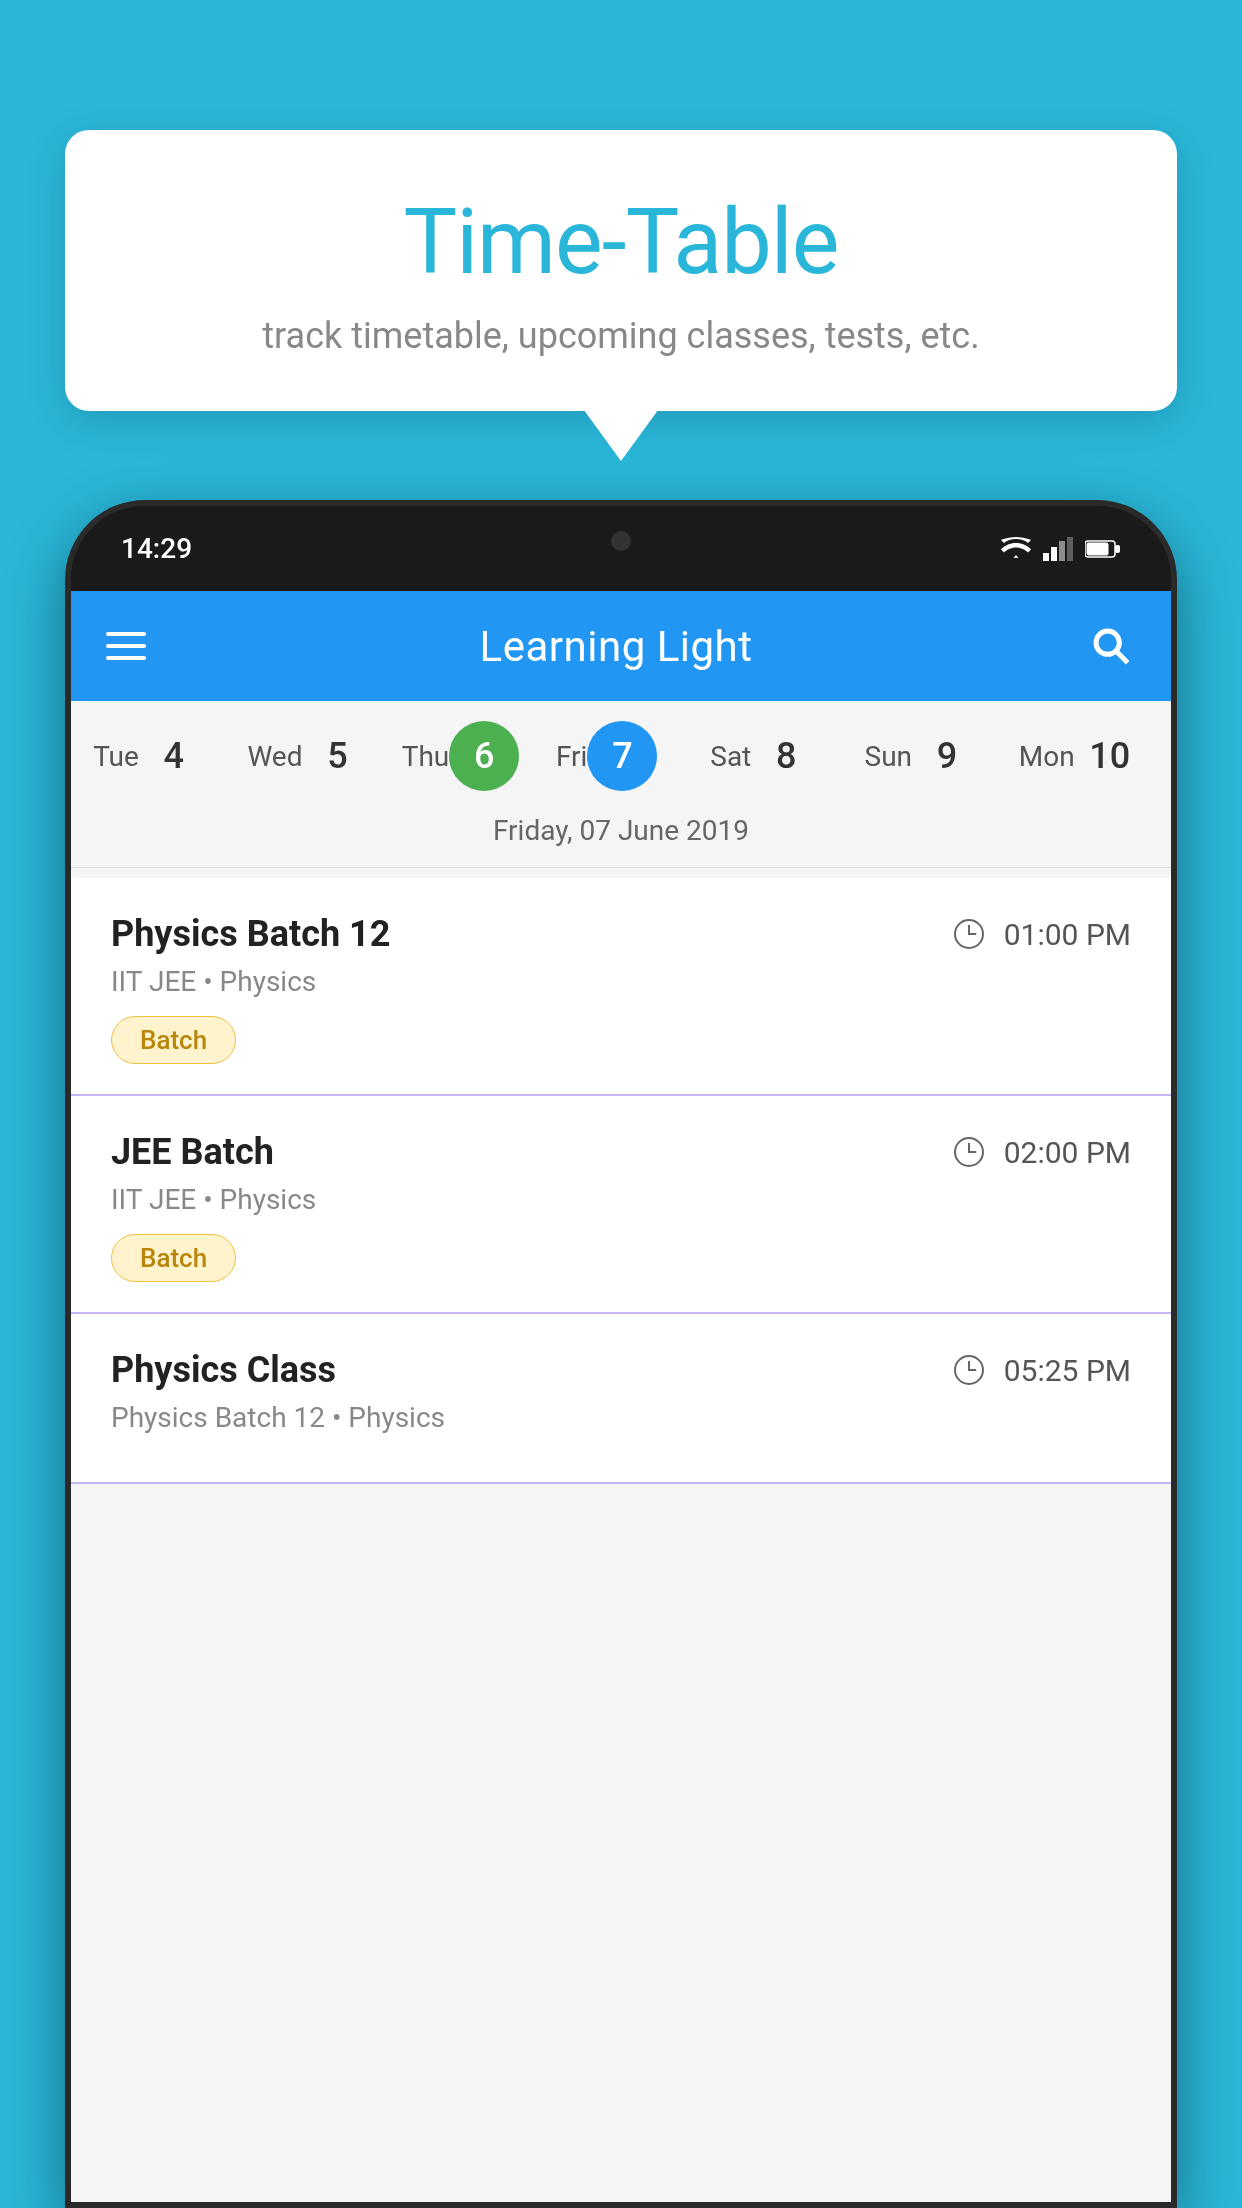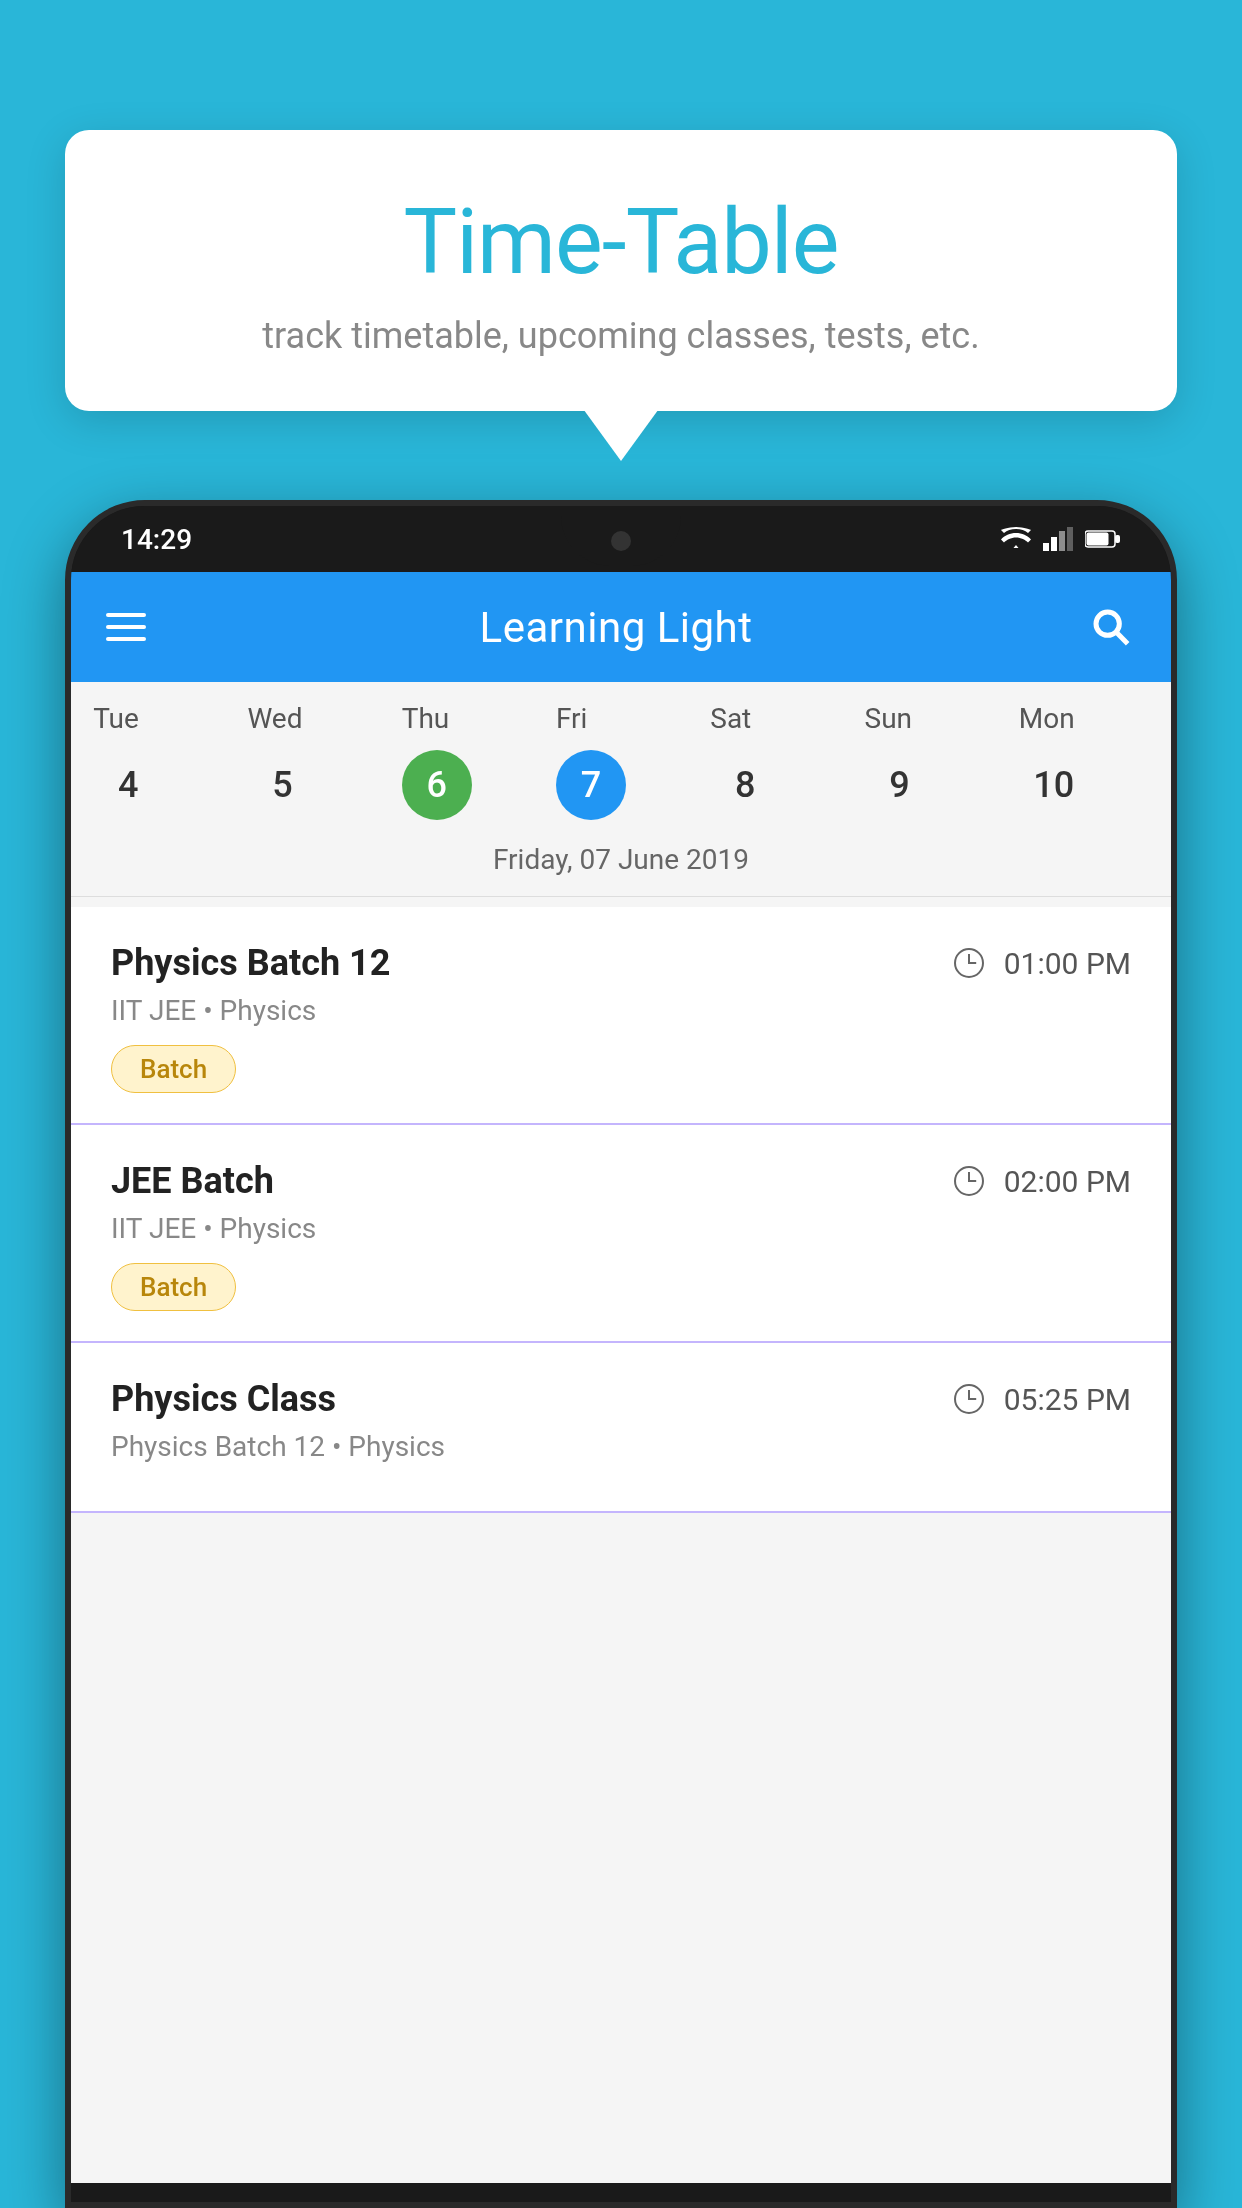--- a/index.html
+++ b/index.html
@@ -64,21 +64,21 @@
       background: #1a1a1a;
       border-radius: 80px 80px 0 0;
       overflow: hidden;
       box-shadow: 0 20px 60px rgba(0,0,0,0.4);
       border: 6px solid #2a2a2a;
     }
 
     
     .phone-top-bar {
       background: #1a1a1a;
-      height: 66px;
+      height: 85px;
       position: relative;
       display: flex;
       align-items: center;
       justify-content: space-between;
       padding: 0 50px;
     }
 
     .phone-time {
       color: white;
       font-size: 28px;
@@ -179,23 +179,22 @@
 
     .days-row {
       display: flex;
       justify-content: space-around;
       padding: 0 10px;
       margin-bottom: 15px;
     }
 
     .day-col {
       display: flex;
-      flex-direction: column;
-      align-items: flex-start;
-      gap: 15px;
+      flex-direction: row;
+      align-items: center;
       width: 130px;
     }
 
     .day-name {
       font-size: 28px;
       color: #555;
       font-weight: 400;
     }
 
     .day-num {

